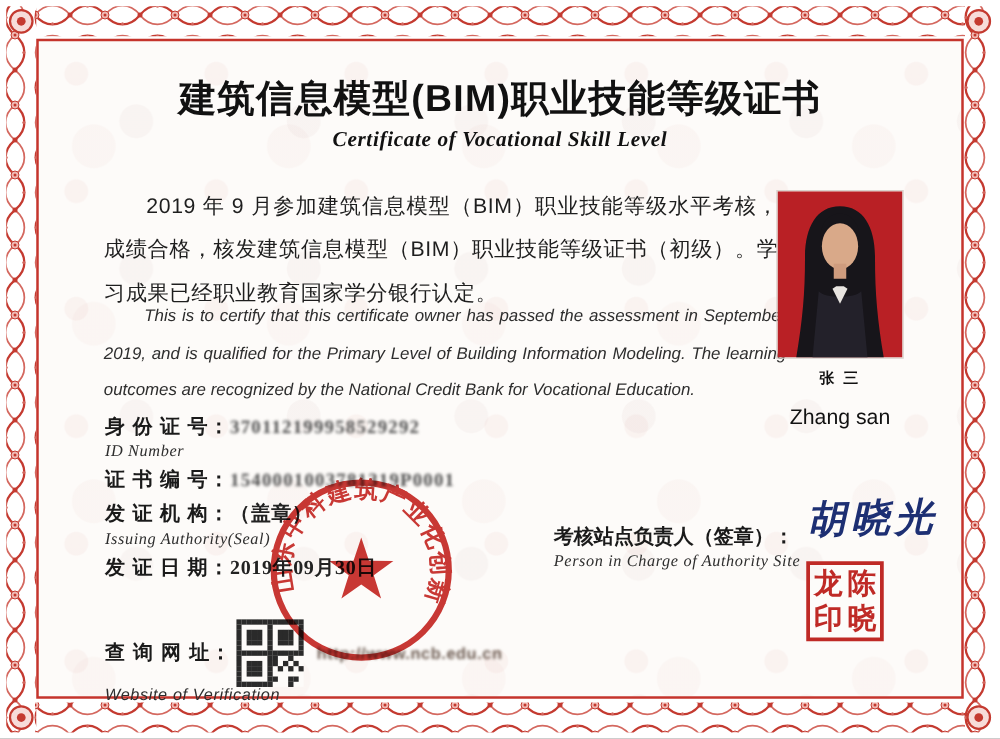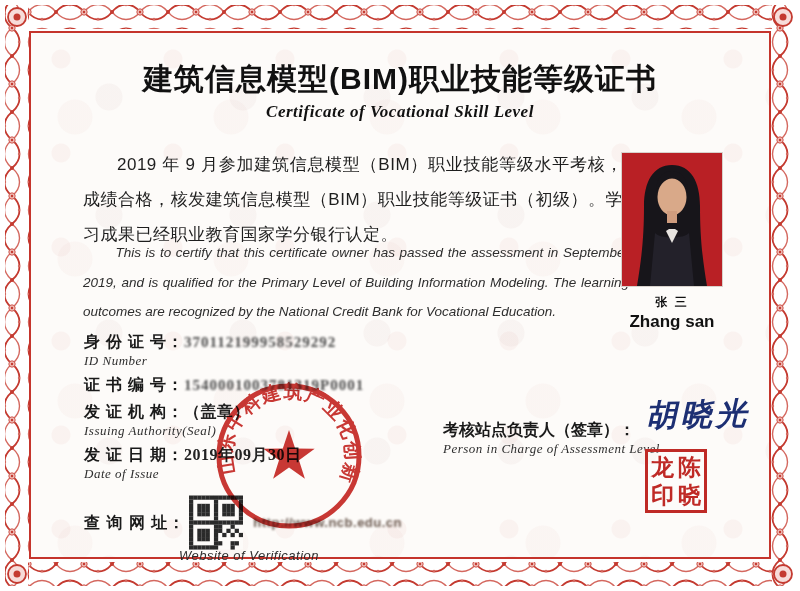--- a/index.html
+++ b/index.html
@@ -32,21 +32,21 @@
     text-align:justify; text-indent:2em; letter-spacing:0.5px;
   }
   .body-en{
     left:83px; top:238px; width:546px;
     font-size:13.5px; font-style:italic; color:#2e2e2e; line-height:29.5px;
     text-align:justify; text-indent:2.4em;
   }
   .photo-col{left:612px; top:152px; width:120px; text-align:center;}
   .photo{width:100px; height:133px; display:block; margin:0 auto; border:1px solid #d8d2cc;}
   .name-zh{margin-top:7px; font-size:12px; font-weight:bold; color:#111; letter-spacing:2px;}
-  .name-en{margin-top:1px; font-size:17px; font-weight:bold; color:#111;}
+  .name-en{margin-top:13px; font-size:17px; font-weight:normal; color:#111;}
   .fields{width:370px;}
   .frow{margin-bottom:5px;font-family:Liberation Serif, serif;}
   .flabel{
     font-size:16px; font-weight:bold; color:#1a1a1a; letter-spacing:1px;
     height:22px; line-height:22px; white-space:nowrap;
   }
   .fvalue{font-size:15px; font-weight:bold; color:#4d4d4d; letter-spacing:1px;}
   .blurred{filter:blur(1.15px);}
   .fen{
     font-size:13px; font-style:italic; color:#2e2e2e; height:16px; line-height:16px;
@@ -154,21 +154,20 @@
     </div>
     <div class="frow">
       <div class="flabel"><span>证 书 编 号：</span><span class="fvalue blurred">1540001003781319P0001</span></div>
     </div>
     <div class="frow">
       <div class="flabel"><span>发 证 机 构：</span><span class="inline-val">（盖章）</span></div>
       <div class="fen">Issuing Authority(Seal)</div>
     </div>
     <div class="frow">
       <div class="flabel"><span>发 证 日 期：</span><span class="inline-val">2019年09月30日</span></div>
-      <div class="fen">Date of Issue</div>
     </div>
   </div>
 
   <div class="abs query-block">
     <div class="query-row">
       <div class="flabel">查 询 网 址：</div>
       <svg class="qr" id="qr-svg" width="54" height="57" viewBox="0 0 13 13">
           <rect width="13" height="13" fill="#fdfbf9"></rect>
           <rect x="0" y="0" width="1.02" height="1.02" fill="#2a2a2a"></rect>
           <rect x="1" y="0" width="1.02" height="1.02" fill="#2a2a2a"></rect>
@@ -263,29 +262,29 @@
           <rect x="1" y="12" width="1.02" height="1.02" fill="#2a2a2a"></rect>
           <rect x="2" y="12" width="1.02" height="1.02" fill="#2a2a2a"></rect>
           <rect x="3" y="12" width="1.02" height="1.02" fill="#2a2a2a"></rect>
           <rect x="4" y="12" width="1.02" height="1.02" fill="#2a2a2a"></rect>
           <rect x="5" y="12" width="1.02" height="1.02" fill="#2a2a2a"></rect>
           <rect x="6" y="12" width="1.02" height="1.02" fill="#2a2a2a"></rect>
           <rect x="10" y="12" width="1.02" height="1.02" fill="#2a2a2a"></rect>
         </svg>
       <span class="url-val blurred">http://www.ncb.edu.cn</span>
     </div>
-    <div class="fen" style="margin-top:-3px;text-align:center;">Website of Verification</div>
+    <div class="fen" style="margin-top:-3px;">Website of Verification</div>
   </div>
 
   <div class="abs fields" style="left:443px; top:414px; width:320px;">
     <div class="frow">
     </div>
     <div class="frow">
       <div class="flabel" style="letter-spacing:0;">考核站点负责人（签章）：</div>
-      <div class="fen">Person in Charge of Assessment Level</div>
+      <div class="fen">Person in Charge of Authority Site</div>
     </div>
   </div>
 
   <div class="abs signature">胡晓光</div>
 
   <div class="abs stamp">
     <span>龙</span>
     <span>陈</span>
     <span>印</span>
     <span>晓</span>

